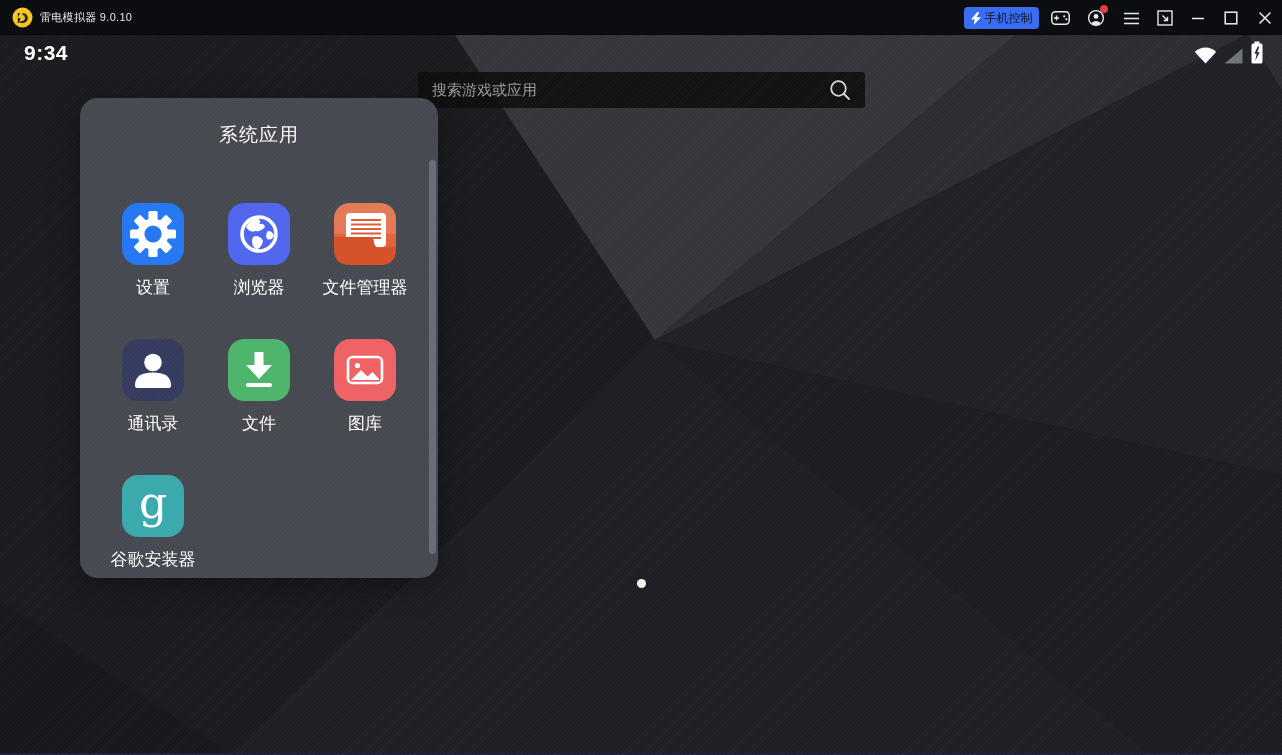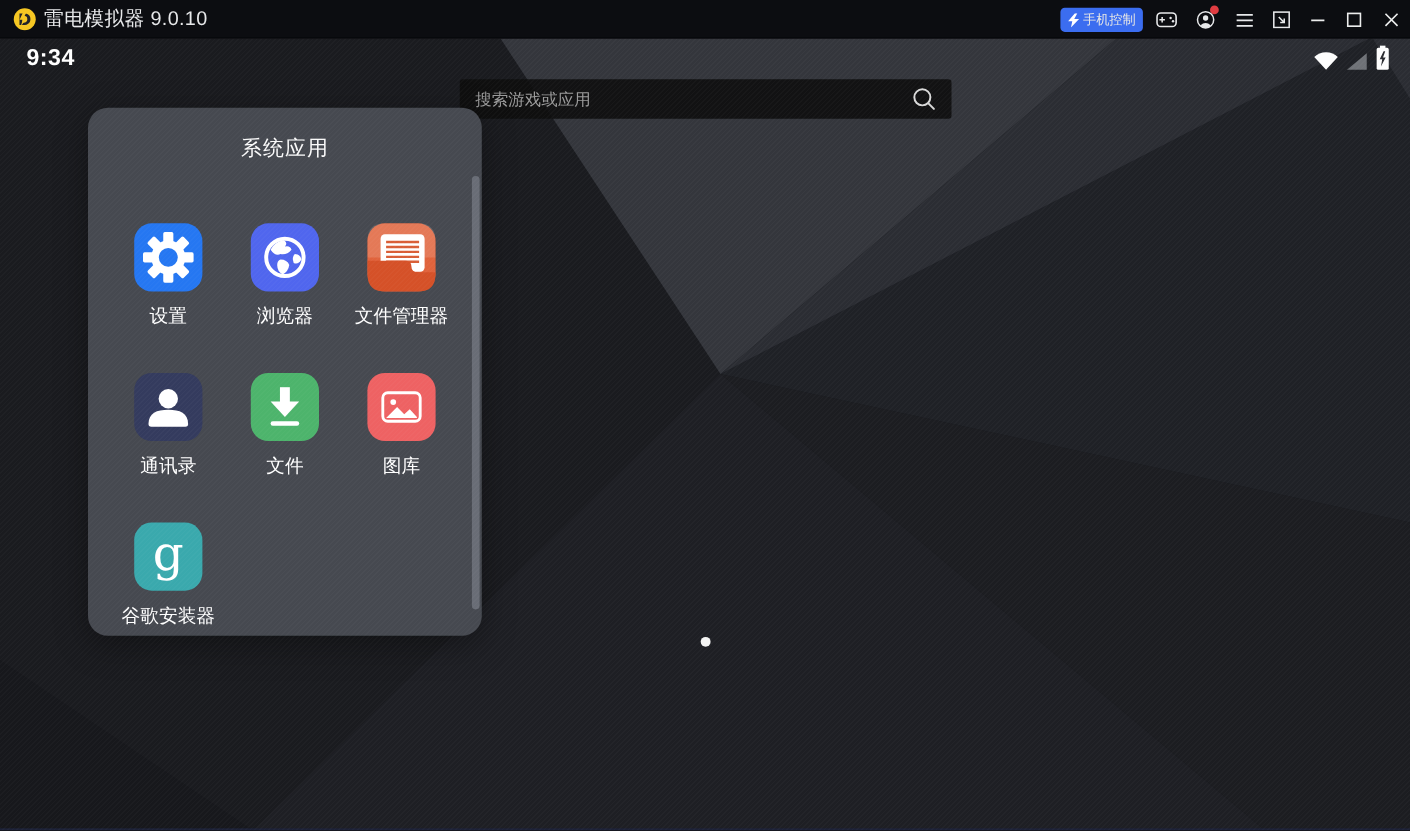--- a/index.html
+++ b/index.html
@@ -4,24 +4,24 @@
 <style>
   * { margin:0; padding:0; box-sizing:border-box; }
   html,body { width:1282px; height:755px; overflow:hidden; background:#0d0e12;
               font-family:"Liberation Sans","DejaVu Sans",sans-serif; }
 
   
   .titlebar { position:absolute; left:0; top:0; width:1282px; height:35px;
               background:#0c0d11; border-bottom:1px solid #06070a; }
   .win-logo { position:absolute; left:12px; top:7px; width:21px; height:21px; }
   .win-title { position:absolute; left:40px; top:0; height:35px; line-height:35px;
-               color:#e7e8ea; font-size:18px; letter-spacing:.3px; }
+               color:#e7e8ea; font-size:11px; letter-spacing:.3px; }
   .phone-ctrl { position:absolute; left:964px; top:7px; width:75px; height:22px;
                 background:#3b6df0; border-radius:4px; display:flex; align-items:center;
-                justify-content:center; gap:4px; color:#e5e5e5; font-size:12px; cursor:pointer; }
+                justify-content:center; gap:4px; color:#0f172a; font-size:12px; cursor:pointer; }
   .tb-icon { position:absolute; top:8px; width:20px; height:20px; display:flex;
              align-items:center; justify-content:center; cursor:pointer; }
   .tb-icon svg { display:block; }
   .red-dot { position:absolute; left:14px; top:-3px; width:8px; height:8px;
              border-radius:50%; background:#e03c41; }
 
   
   .screen { position:absolute; left:0; top:35px; width:1282px; height:720px;
             background:#1a1b1f; overflow:hidden; }
   .wallpaper { position:absolute; left:0; top:0; }

